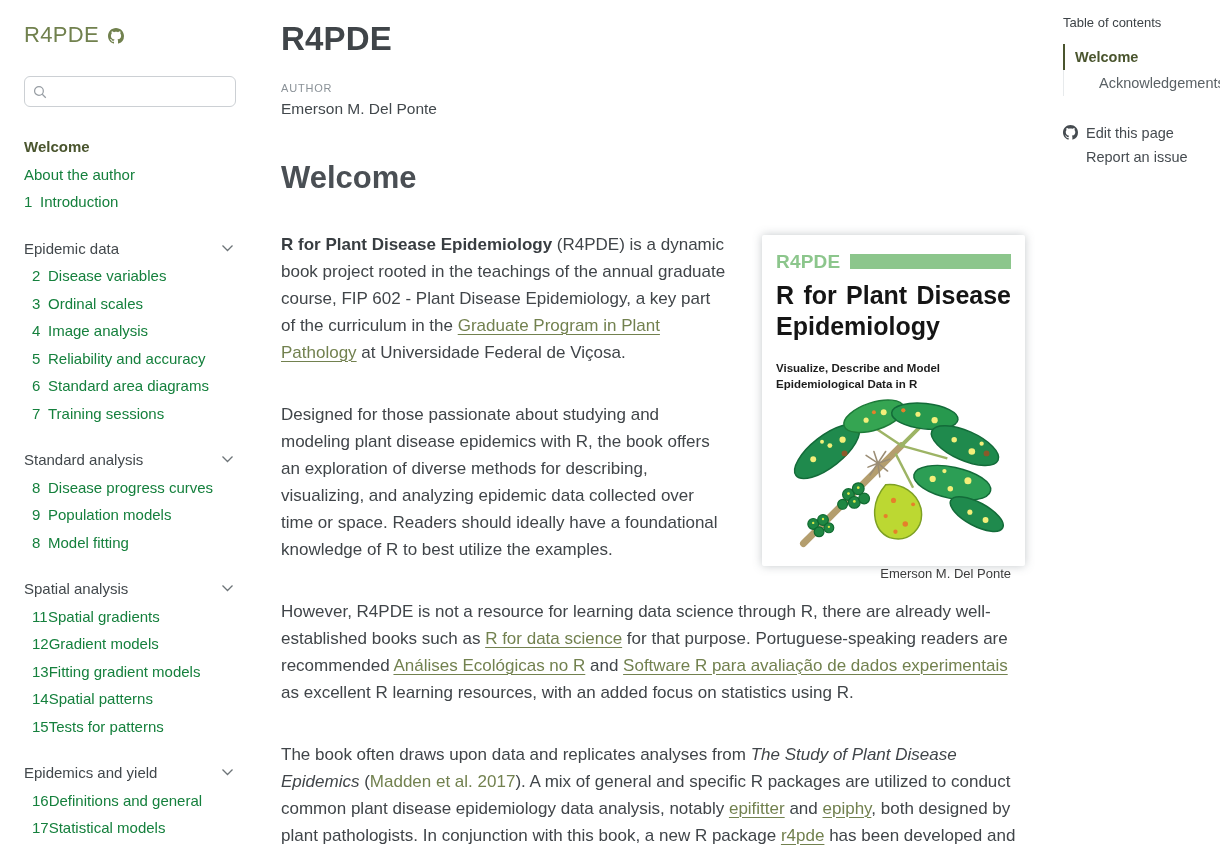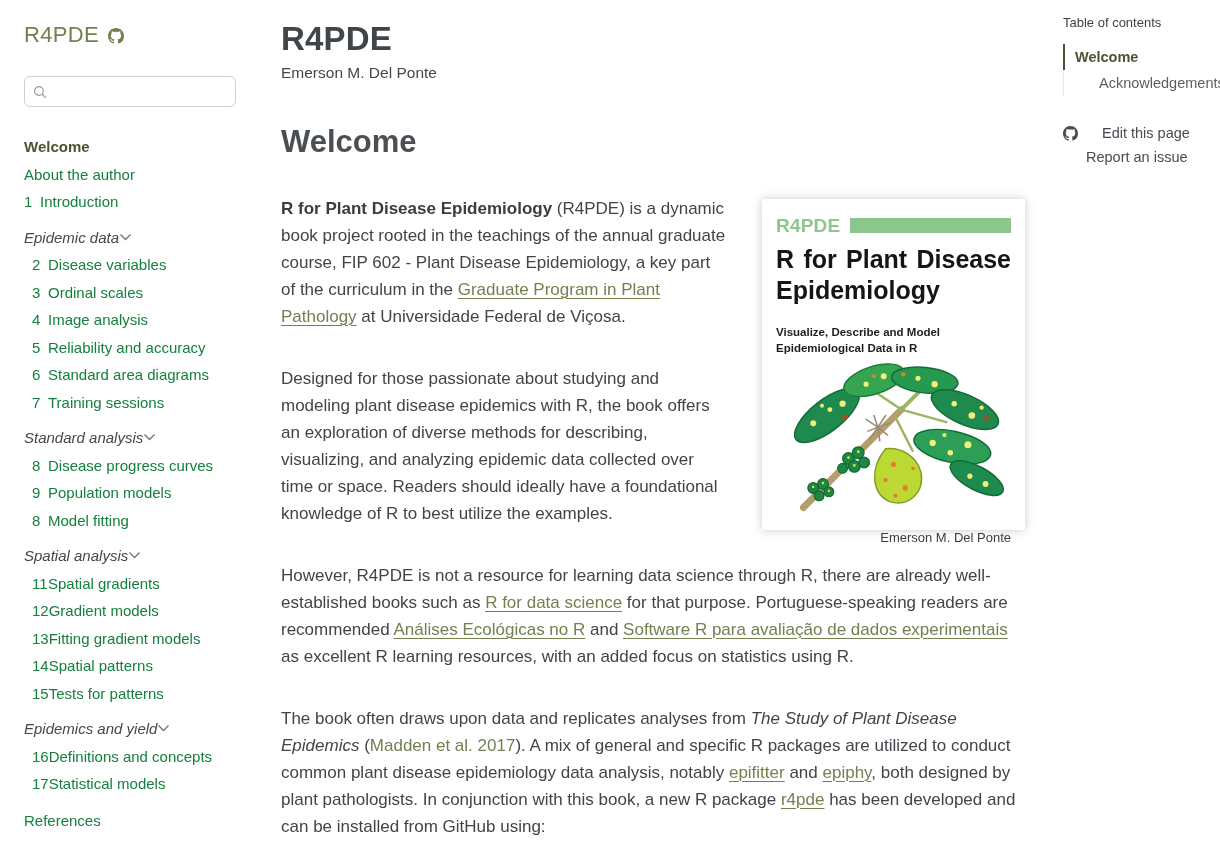--- a/index.html
+++ b/index.html
@@ -17,22 +17,22 @@
   .search-box { width: 212px; height: 31px; border: 1px solid #ccd0d4; border-radius: 6px;
     display: flex; align-items: center; padding: 0 8px; margin-bottom: 26px; }
   .search-box svg { flex: 0 0 auto; }
   .search-input { border: none; outline: none; width: 100%; margin-left: 6px; font-size: 14px;
     color: #42484c; font-family: "Liberation Sans", sans-serif; background: transparent; }
 
   .side-nav { width: 212px; }
   .nav-item { display: flex; align-items: baseline; font-size: 15px; color: #15803d;
     padding: 5px 0; line-height: 17.5px; }
   .nav-item.active { color: #4a552e; font-weight: 700; }
-  .nav-item.section { color: #42484c; margin-top: 8px; 
-    align-items: center; font-style: italic; }
+  .nav-item.section { color: #42484c; margin-top: 19px; justify-content: space-between;
+    align-items: center; }
   .nav-item.sub { padding-left: 8px; }
   .nav-item.gap { margin-top: 9px; }
   .nav-item .num { display: inline-block; min-width: 16px; flex: 0 0 auto; }
   .chev { color: #6d7478; display: inline-flex; margin-right: 2px; }
 
   
   .main { width: 744px; flex: 0 0 744px; margin-left: 21px; padding-top: 20px; }
   .doc-title { font-size: 33px; font-weight: 700; color: #404549; letter-spacing: .2px; }
   .author-label { margin-top: 24px; font-size: 11px; letter-spacing: .8px; color: #8a9197;
     text-transform: uppercase; }
@@ -62,21 +62,21 @@
 
   
   .toc { width: 157px; flex: 0 0 157px; margin-left: 38px; padding-top: 15px; }
   .toc-title { font-size: 13px; color: #3d4347; margin-bottom: 14px; }
   .toc-item { display: block; font-size: 14.5px; color: #5a6165; padding: 5px 0 5px 11px;
     border-left: 1px solid #e7eaec; }
   .toc-item.active { border-left: 2px solid #4a552e; padding-left: 10px; color: #4a552e;
     font-weight: 700; }
   .toc-item.lvl2 { padding-left: 35px; }
   .toc-actions { margin-top: 25px; }
-  .toc-action { display: flex; align-items: flex-end; gap: 24px; font-size: 14.5px;
+  .toc-action { display: flex; align-items: flex-start; gap: 8px; font-size: 14.5px;
     color: #454b50; padding: 4px 0; }
   .toc-action.indent { padding-left: 23px; }
 </style>
 </head>
 <body>
 
 <div class="page">
 
   <aside class="sidebar">
     <div class="sidebar-title-row">
@@ -192,34 +192,35 @@
         <a class="nav-item section">
           <span>Epidemics and yield</span>
           <span class="chev">
             <svg width="13" height="9" viewBox="0 0 13 9" fill="none" stroke="currentColor" stroke-width="1.3">
               <polyline points="1.5,1.5 6.5,6.5 11.5,1.5"></polyline>
             </svg>
           </span>
         </a>
         <a class="nav-item sub">
           <span class="num">16</span>
-          <span>Definitions and concepts</span>
+          <span>Definitions and general</span>
         </a>
         <a class="nav-item sub">
           <span class="num">17</span>
           <span>Statistical models</span>
         </a>
         <a class="nav-item top gap">
           <span>References</span>
         </a>
       </nav>
   </aside>
 
   <main class="main">
     <h1 class="doc-title">R4PDE</h1>
+    <div class="author-label">AUTHOR</div>
     <div class="author-name">Emerson M. Del Ponte</div>
     <h1 class="section-heading">Welcome</h1>
 
     <div class="article-body">
 
       <figure class="cover-figure">
         <div class="cover-head">
           <span class="cover-badge">R4PDE</span>
           <span class="cover-bar"></span>
         </div>

